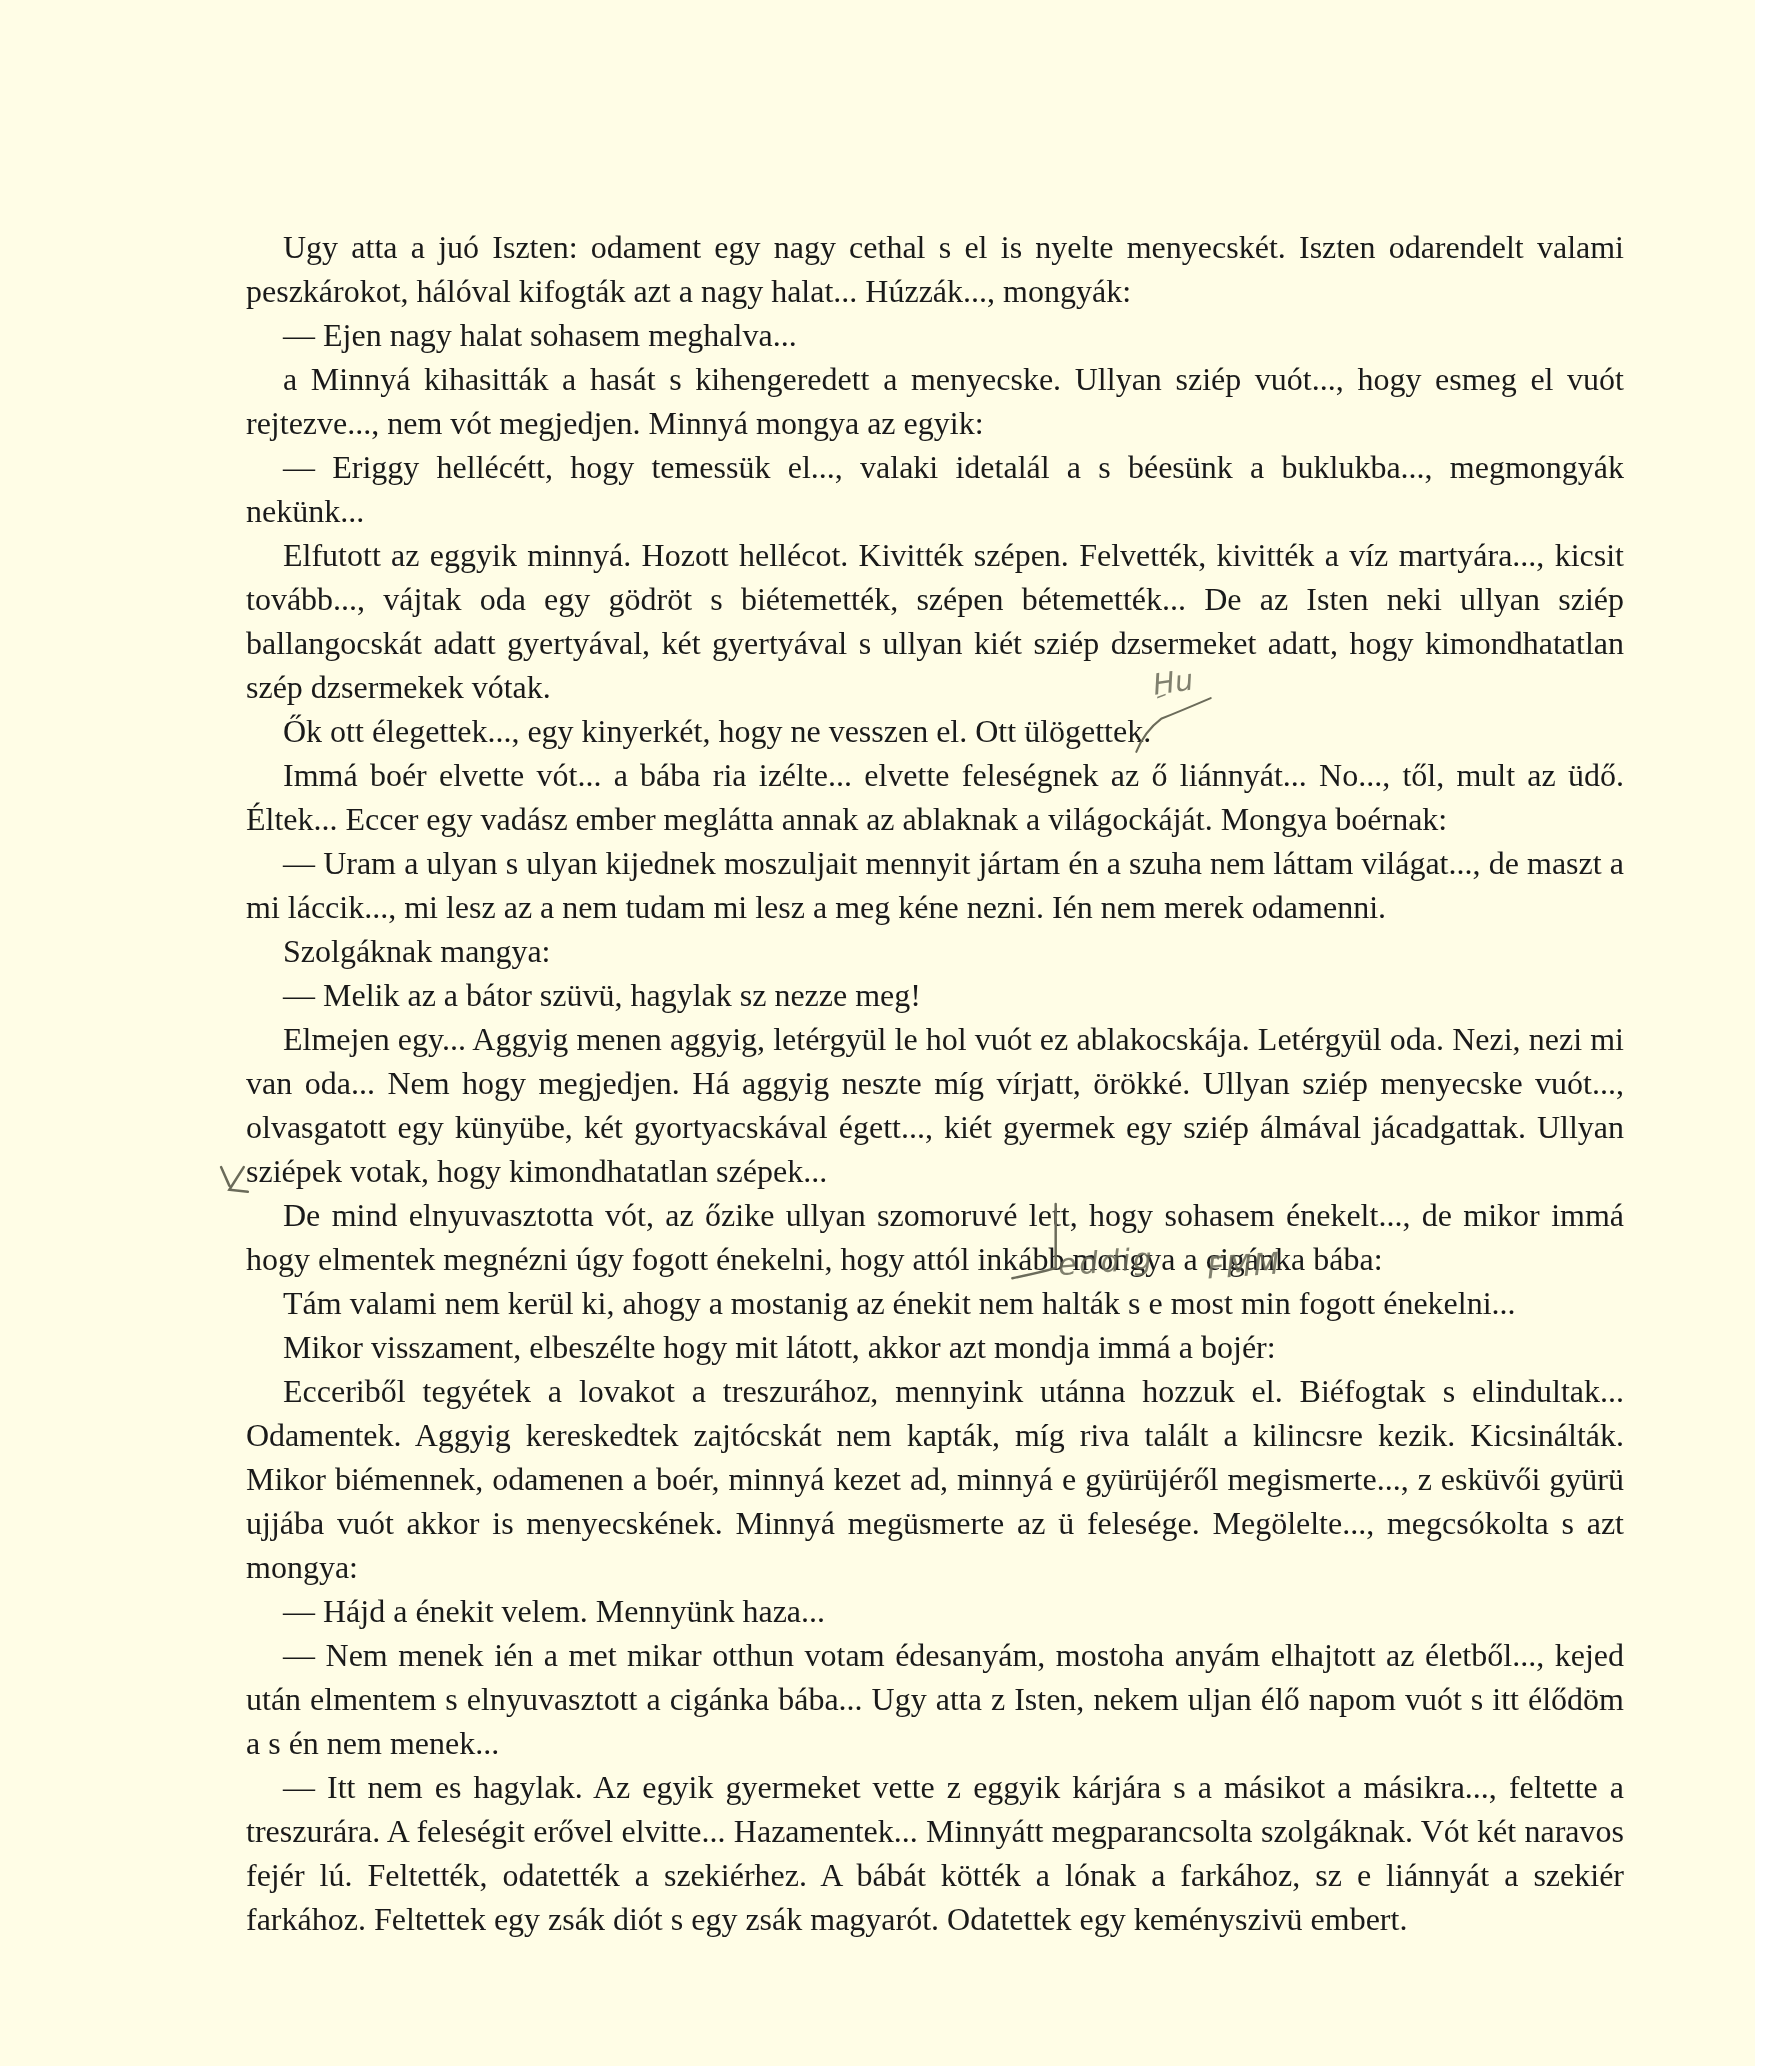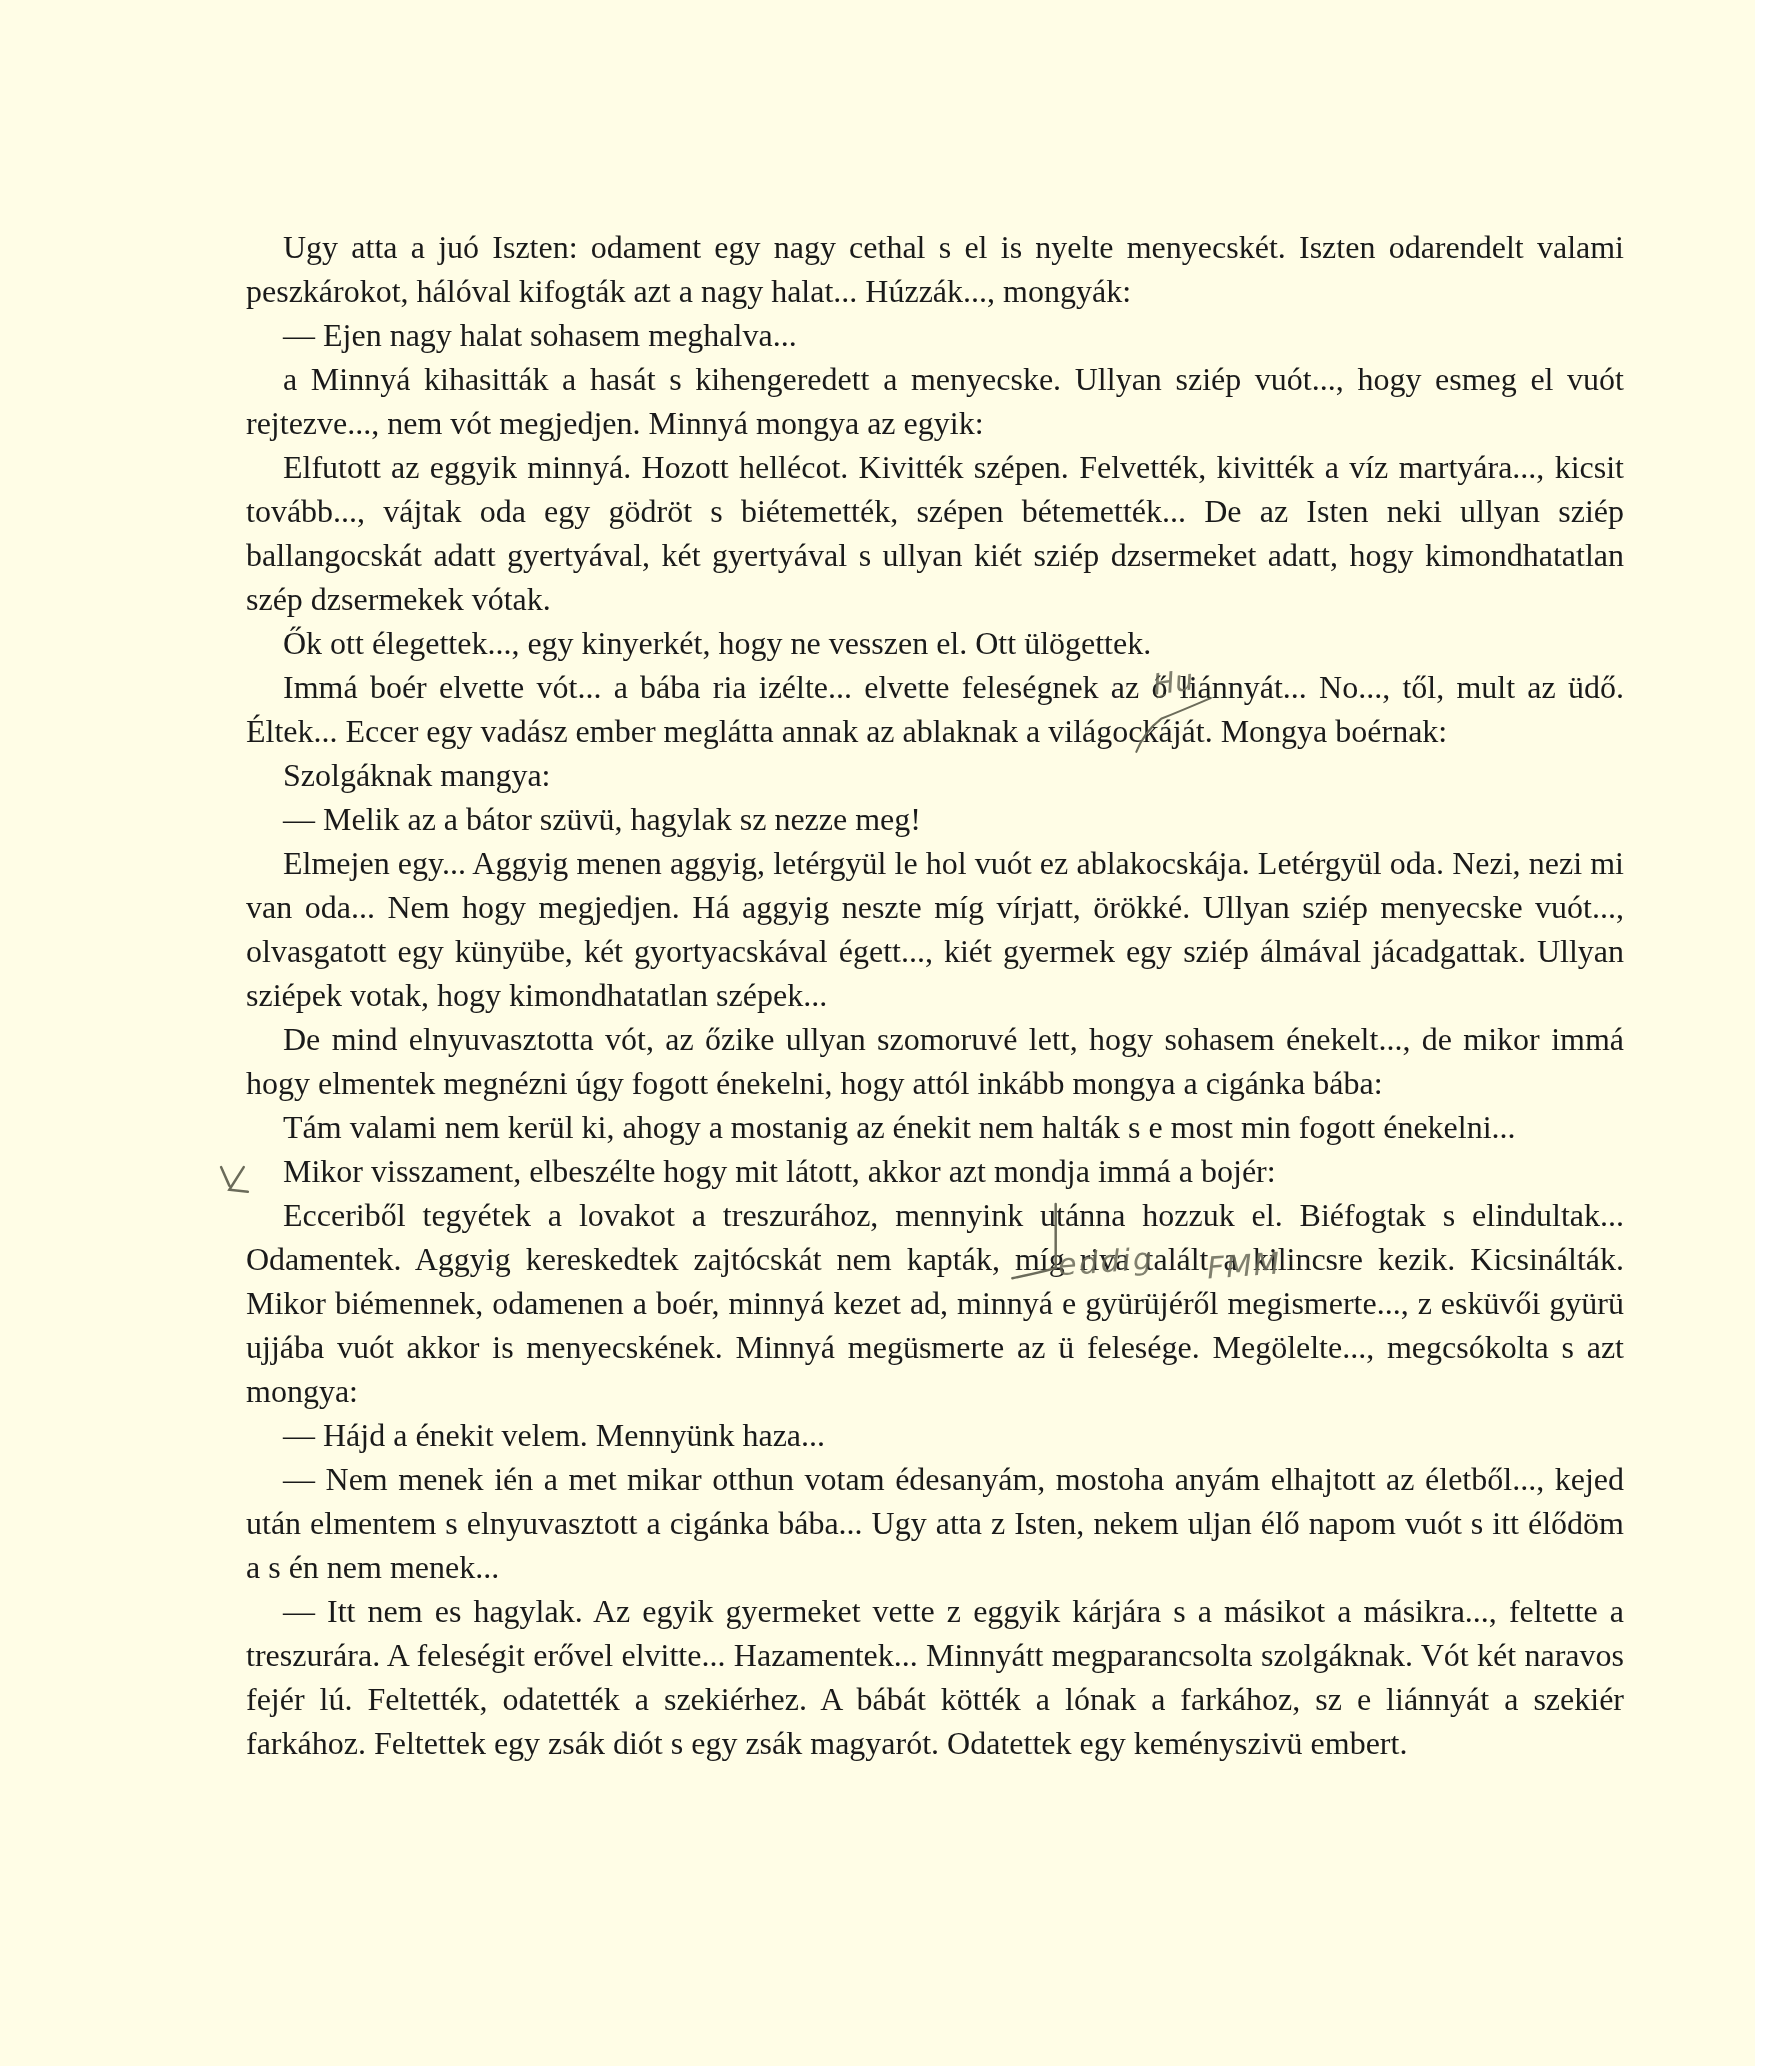--- a/index.html
+++ b/index.html
@@ -32,23 +32,25 @@
 </style>
 </head>
 <body>
 
 <div class="page-edge"></div>
 
 <div class="text-block">
   <p>Ugy atta a juó Iszten: odament egy nagy cethal s el is nyelte menyecskét. Iszten odarendelt valami peszkárokot, hálóval kifogták azt a nagy halat... Húzzák..., mongyák:</p>
   <p>— Ejen nagy halat sohasem meghalva...</p>
   <p>a Minnyá kihasitták a hasát s kihengeredett a menyecske. Ullyan sziép vuót..., hogy esmeg el vuót rejtezve..., nem vót megjedjen. Minnyá mongya az egyik:</p>
+  <p>— Eriggy hellécétt, hogy temessük el..., valaki idetalál a s béesünk a buklukba..., megmongyák nekünk...</p>
   <p>Elfutott az eggyik minnyá. Hozott hellécot. Kivitték szépen. Felvették, kivitték a víz martyára..., kicsit tovább..., vájtak oda egy gödröt s biétemették, szépen bétemették... De az Isten neki ullyan sziép ballangocskát adatt gyertyával, két gyertyával s ullyan kiét sziép dzsermeket adatt, hogy kimondhatatlan szép dzsermekek vótak.</p>
   <p>Ők ott élegettek..., egy kinyerkét, hogy ne vesszen el. Ott ülögettek.</p>
   <p>Immá boér elvette vót... a bába ria izélte... elvette feleségnek az ő liánnyát... No..., től, mult az üdő. Éltek... Eccer egy vadász ember meglátta annak az ablaknak a világockáját. Mongya boérnak:</p>
+  <p>— Uram a ulyan s ulyan kijednek moszuljait mennyit jártam én a szuha nem láttam világat..., de maszt a mi láccik..., mi lesz az a nem tudam mi lesz a meg kéne nezni. Ién nem merek odamenni.</p>
   <p>Szolgáknak mangya:</p>
   <p>— Melik az a bátor szüvü, hagylak sz nezze meg!</p>
   <p>Elmejen egy... Aggyig menen aggyig, letérgyül le hol vuót ez ablakocskája. Letérgyül oda. Nezi, nezi mi van oda... Nem hogy megjedjen. Há aggyig neszte míg vírjatt, örökké. Ullyan sziép menyecske vuót..., olvasgatott egy künyübe, két gyortyacskával égett..., kiét gyermek egy sziép álmával jácadgattak. Ullyan sziépek votak, hogy kimondhatatlan szépek...</p>
   <p>De mind elnyuvasztotta vót, az őzike ullyan szomoruvé lett, hogy sohasem énekelt..., de mikor immá hogy elmentek megnézni úgy fogott énekelni, hogy attól inkább mongya a cigánka bába:</p>
   <p>Tám valami nem kerül ki, ahogy a mostanig az énekit nem halták s e most min fogott énekelni...</p>
   <p>Mikor visszament, elbeszélte hogy mit látott, akkor azt mondja immá a bojér:</p>
   <p>Ecceriből tegyétek a lovakot a treszurához, mennyink utánna hozzuk el. Biéfogtak s elindultak... Odamentek. Aggyig kereskedtek zajtócskát nem kapták, míg riva talált a kilincsre kezik. Kicsinálták. Mikor biémennek, odamenen a boér, minnyá kezet ad, minnyá e gyürüjéről megismerte..., z esküvői gyürü ujjába vuót akkor is menyecskének. Minnyá megüsmerte az ü felesége. Megölelte..., megcsókolta s azt mongya:</p>
   <p>— Hájd a énekit velem. Mennyünk haza...</p>
   <p>— Nem menek ién a met mikar otthun votam édesanyám, mostoha anyám elhajtott az életből..., kejed után elmentem s elnyuvasztott a cigánka bába... Ugy atta z Isten, nekem uljan élő napom vuót s itt élődöm a s én nem menek...</p>
   <p>— Itt nem es hagylak. Az egyik gyermeket vette z eggyik kárjára s a másikot a másikra..., feltette a treszurára. A feleségit erővel elvitte... Hazamentek... Minnyátt megparancsolta szolgáknak. Vót két naravos fejér lú. Feltették, odatették a szekiérhez. A bábát kötték a lónak a farkához, sz e liánnyát a szekiér farkához. Feltettek egy zsák diót s egy zsák magyarót. Odatettek egy keményszivü embert.</p>

